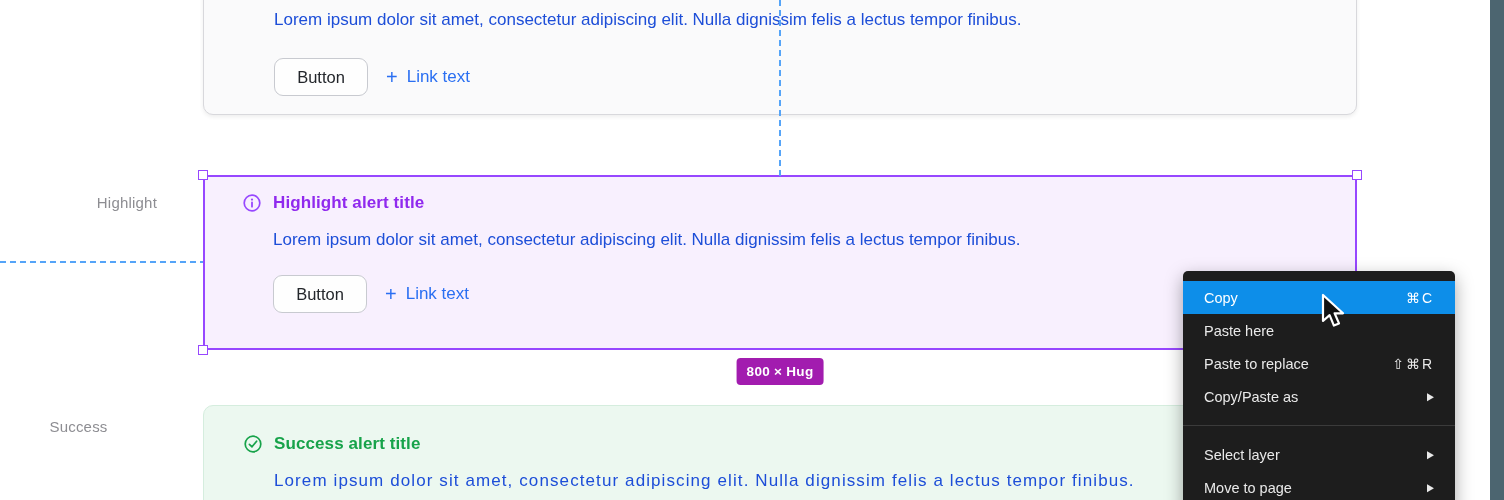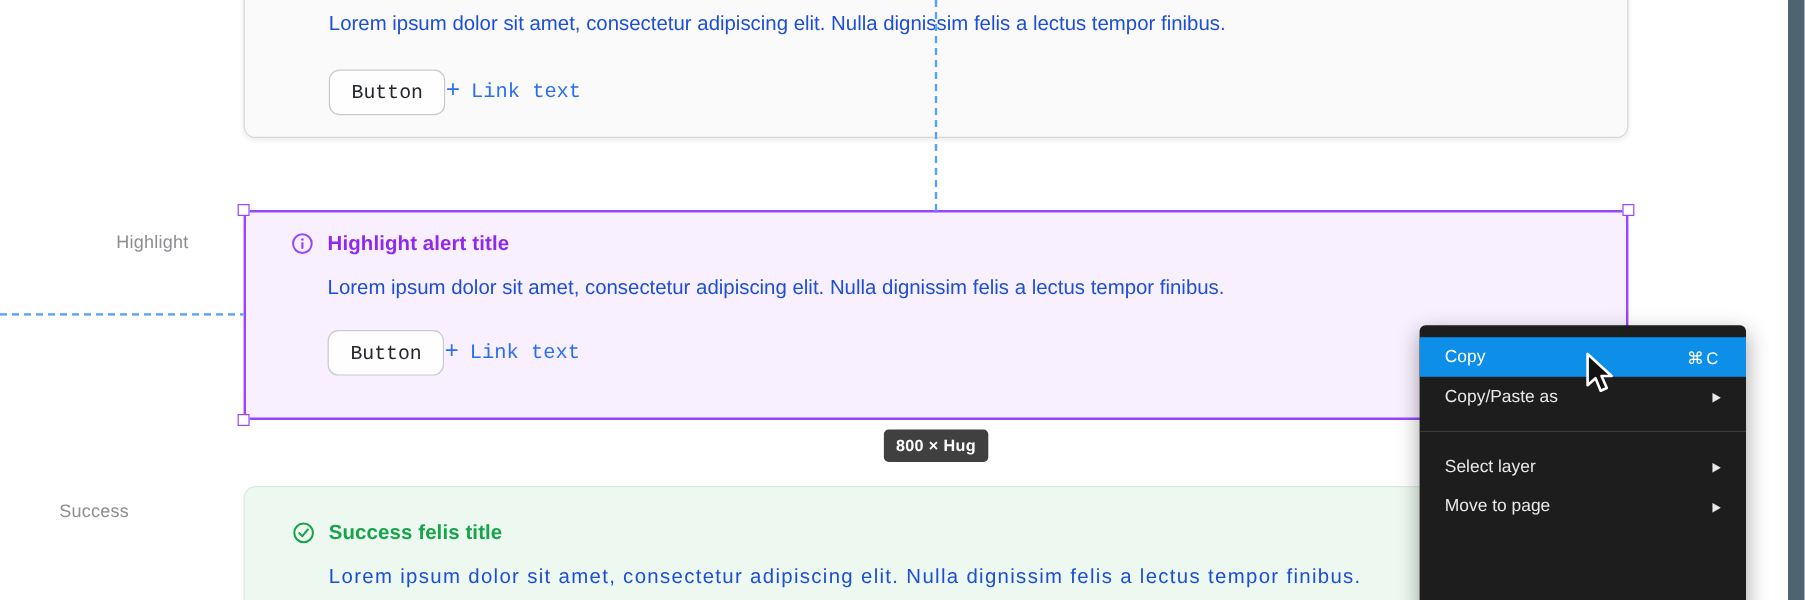--- a/index.html
+++ b/index.html
@@ -34,39 +34,39 @@
   .alert-main { flex:1; min-width:0; }
 
   .alert-title { font-size:17px; font-weight:700; line-height:22px; letter-spacing:.1px; }
   .alert-highlight .alert-title { color:#9029ee; }
   .alert-success   .alert-title { color:#17a34a; }
 
   .alert-body { font-size:17px; line-height:24px; color:#1d4ed8; margin-top:14px; white-space:nowrap; overflow:hidden; }
   .alert-neutral .alert-body { margin-top:0; }
   .alert-success .alert-body { letter-spacing:1.1px; }
 
-  .alert-actions { display:flex; align-items:center; margin-top:23px;font-family:Liberation Mono, monospace; }
+  .alert-actions { display:flex; align-items:center; gap:18px; margin-top:23px; }
   .alert-neutral .alert-actions { margin-top:26px; }
 
   .btn { display:inline-flex; align-items:center; justify-content:center; height:38px; min-width:94px;
          padding:0 18px; background:#fefefe; border:1px solid #c8cad0; border-radius:9px;
          font-size:16.5px; font-weight:500; color:#23262b; }
   .link { display:inline-flex; align-items:center; gap:9px; color:#2a6ff2; font-size:17px; font-weight:500; }
   .link .plus { font-size:20px; font-weight:400; line-height:1; margin-top:-1px; }
 
   
   .handle { position:absolute; width:10px; height:10px; background:#fff; border:1.5px solid #9747ff; z-index:6; }
   .handle.tl { left:198px; top:170px; }
   .handle.tr { left:1352px; top:170px; }
   .handle.bl { left:198px; top:345px; }
   .handle.br { left:1352px; top:345px; }
 
   
   .size-badge { position:absolute; left:780px; top:358px; transform:translateX(-50%); height:27px;
-                line-height:27px; padding:0 10px; background:#404040; border-radius:4px; color:#fff;
+                line-height:27px; padding:0 10px; background:#a21caf; border-radius:4px; color:#fff;
                 font-size:13.5px; font-weight:600; letter-spacing:.3px; z-index:6; white-space:nowrap; }
 
   
   .context-menu { position:absolute; left:1183px; top:271px; width:272px; height:240px; z-index:40;
                   background:#1d1d1d; border-radius:5px 5px 0 0; padding-top:10px;
                   box-shadow:0 6px 18px rgba(0,0,0,.35); overflow:hidden; }
   .menu-item { display:flex; align-items:center; justify-content:space-between; height:33px;
                padding:12px 21px; font-size:14.5px; color:#e9e9e9; cursor:default; }
   .menu-item.highlighted { background:#0d8ee9; color:#ffffff; }
   .mi-shortcut { letter-spacing:2px; font-size:14px; color:inherit; }
@@ -133,30 +133,37 @@
 
   <div class="alert alert-success">
     <div class="alert-row">
       <span class="alert-icon">
         <svg width="18" height="18" viewBox="0 0 18 18">
           <circle cx="9" cy="9" r="7.8" fill="none" stroke="#17a34a" stroke-width="1.7"></circle>
           <path d="M5.4 9.3 L8 11.8 L12.6 6.2" fill="none" stroke="#17a34a" stroke-width="1.7" stroke-linecap="round" stroke-linejoin="round"></path>
         </svg>
       </span>
       <div class="alert-main">
-        <div class="alert-title">Success felis title</div>
+        <div class="alert-title">Success alert title</div>
         <div class="alert-body">Lorem ipsum dolor sit amet, consectetur adipiscing elit. Nulla dignissim felis a lectus tempor finibus.</div>
       </div>
     </div>
   </div>
 
   <div class="context-menu" id="context-menu">
       <div class="menu-item highlighted">
         <span class="mi-label">Copy</span>
         <span class="mi-shortcut">⌘C</span>
+      </div>
+      <div class="menu-item">
+        <span class="mi-label">Paste here</span>
+      </div>
+      <div class="menu-item">
+        <span class="mi-label">Paste to replace</span>
+        <span class="mi-shortcut">⇧⌘R</span>
       </div>
       <div class="menu-item">
         <span class="mi-label">Copy/Paste as</span>
         <span class="mi-arrow">▶</span>
       </div>
       <div class="menu-sep"></div>
       <div class="menu-item">
         <span class="mi-label">Select layer</span>
         <span class="mi-arrow">▶</span>
       </div>

